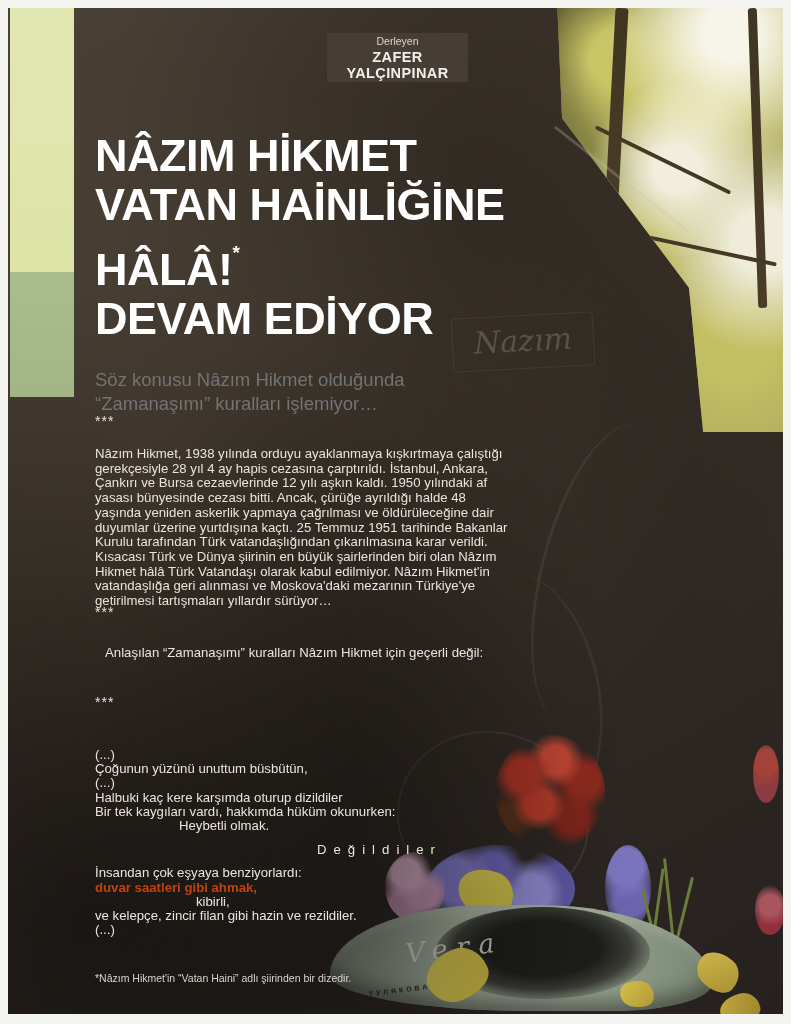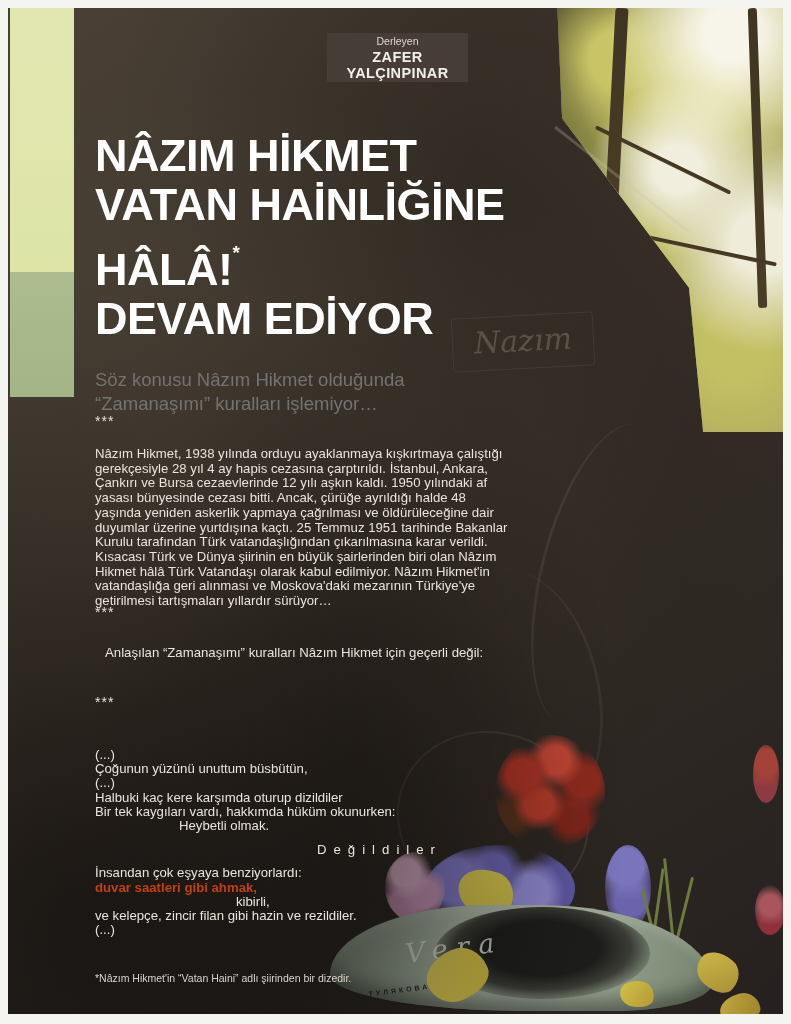--- a/index.html
+++ b/index.html
@@ -154,21 +154,21 @@
   .body-par{left:95px;top:447px;width:430px;font-size:13.2px;line-height:14.7px;
     color:#e9e4dc;white-space:pre-line;}
   .statement{left:95px;top:645px;width:430px;margin-left:10px;}
   .statement .intro{font-size:13.2px;line-height:15.2px;color:#e9e4dc;}
   .statement .emph{font-size:13.8px;line-height:15.4px;font-weight:700;color:#f7f4ee;
     white-space:pre-line;margin-top:1px;}
   .poem{left:95px;top:748px;width:430px;font-size:13.2px;line-height:14.2px;color:#e9e4dc;}
   .pl{min-height:14.2px;}
   .pl.heybetli{margin-left:84px;}
   .pl.degildiler{margin-left:222px;letter-spacing:7px;margin-top:10px;}
-  .pl.kibirli{margin-left:112px;padding-left:29px;}
+  .pl.kibirli{margin-left:72px;padding-left:29px;}
   .pl.gap{margin-top:9px;}
   .pl.bold{font-weight:700;color:#c2410c;}
   .attribution{left:95px;top:915px;width:430px;font-size:13.8px;line-height:15.2px;
     font-weight:700;color:#f5f2ec;}
   .footnote{left:95px;top:972px;width:430px;font-size:10.5px;color:#d9d4cb;}
 </style>
 </head>
 <body>
 
 <div class="page">

